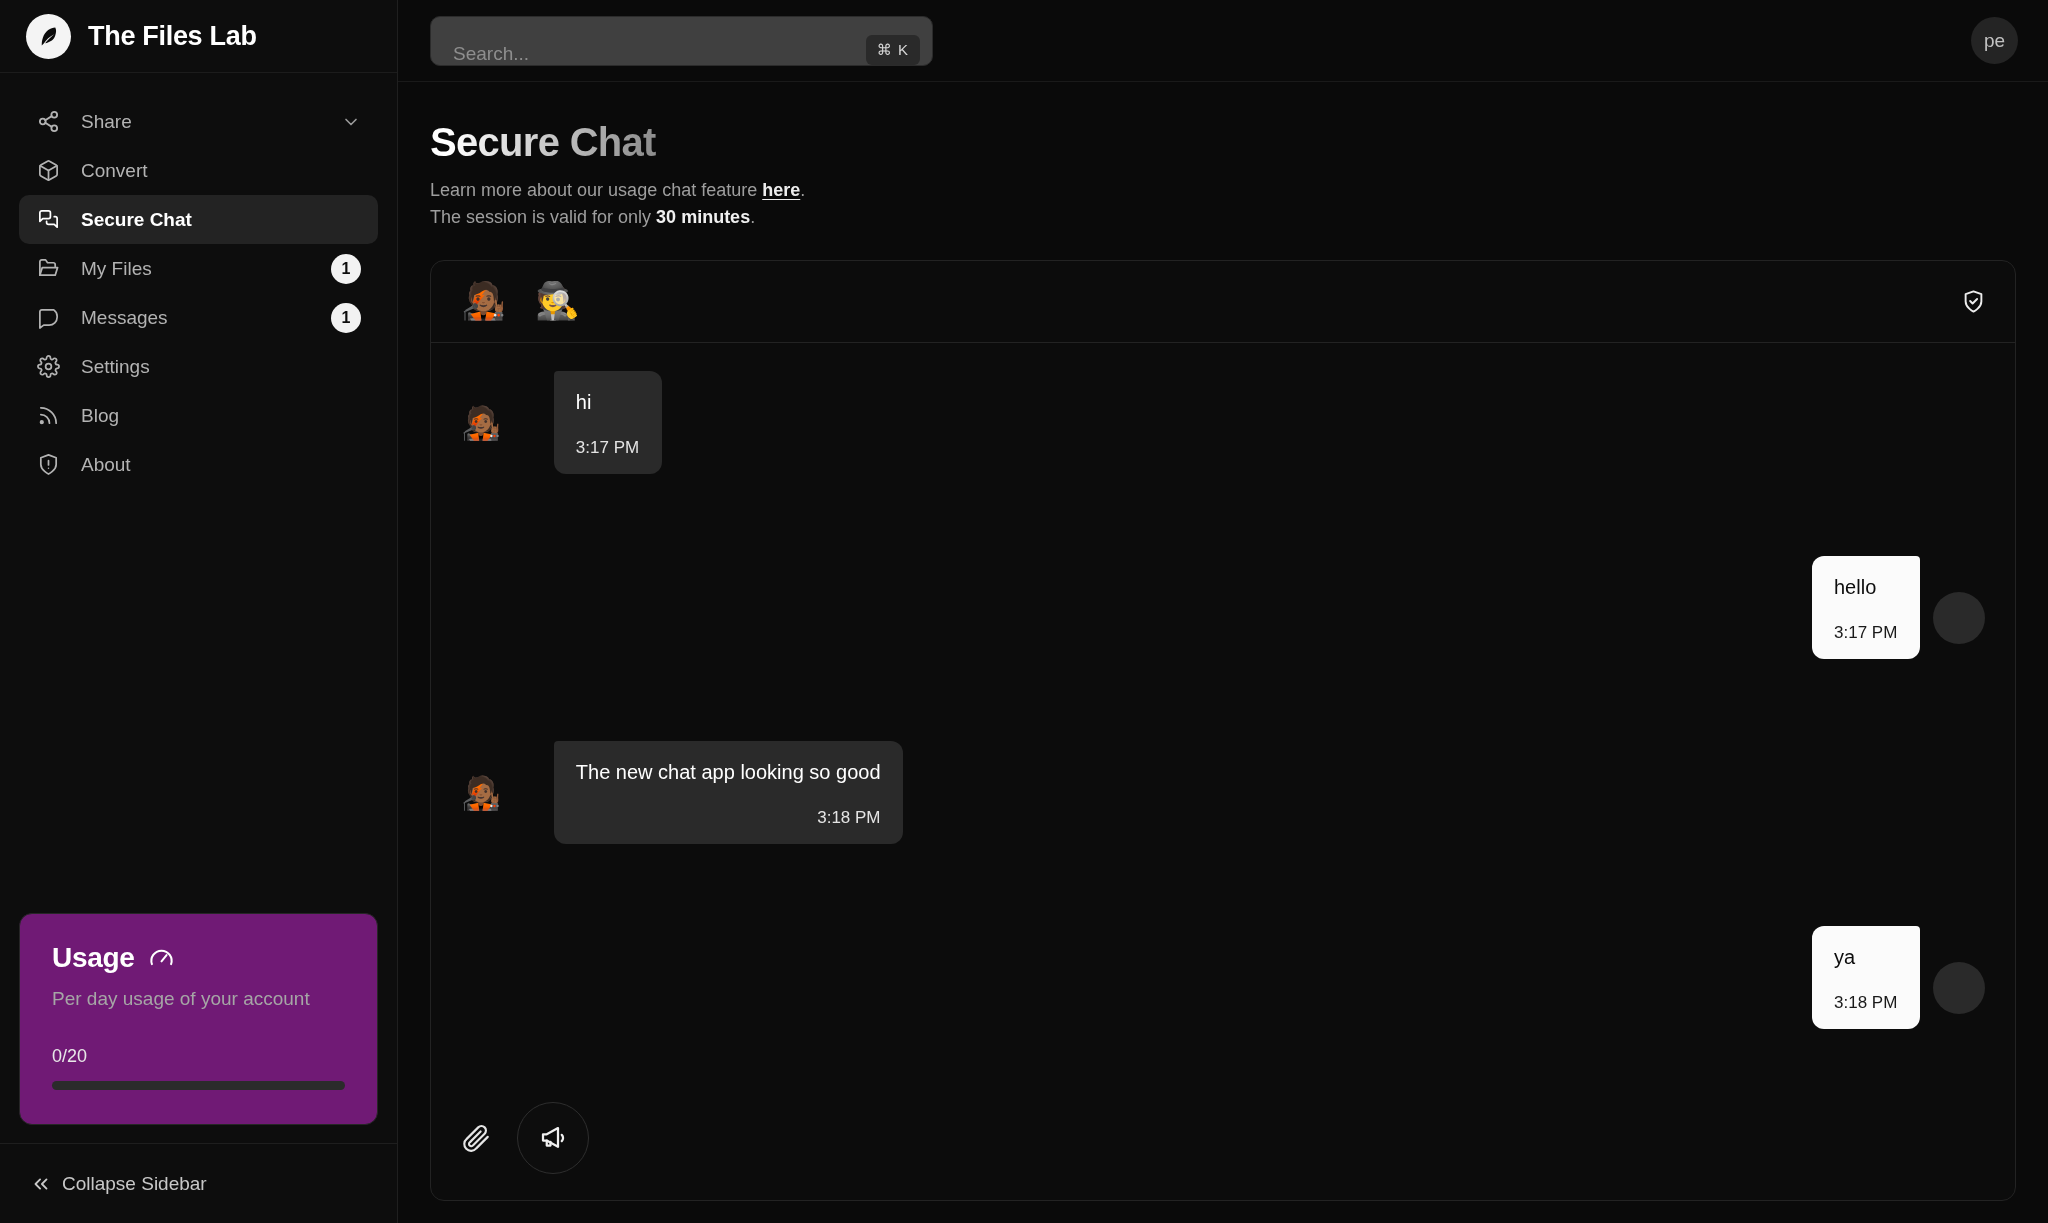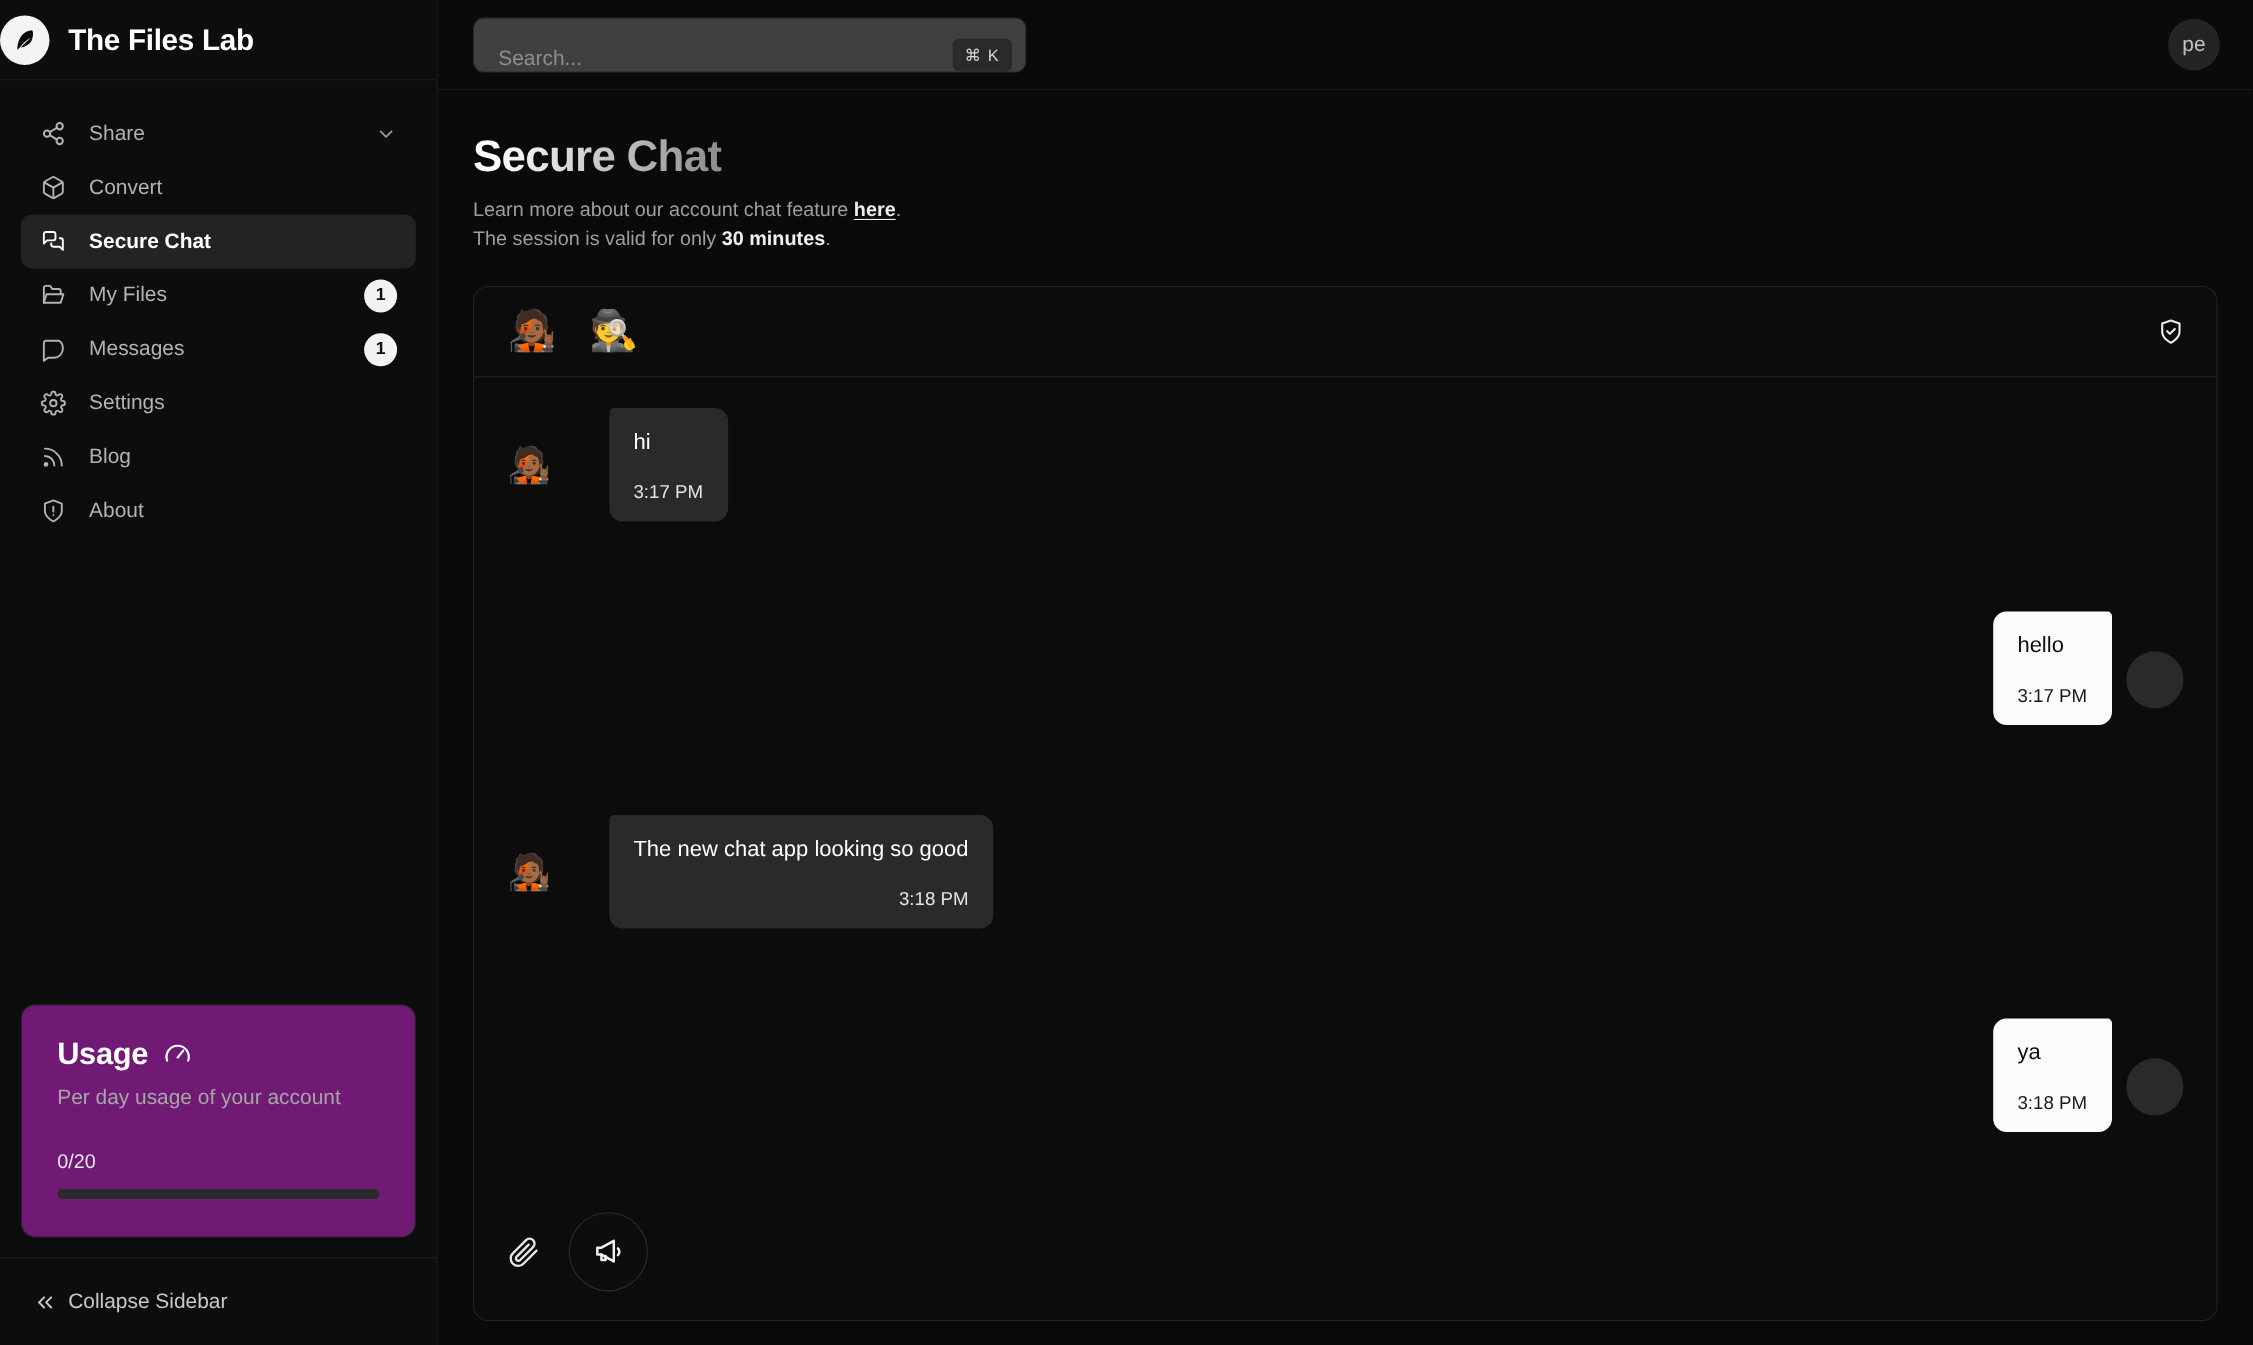--- a/index.html
+++ b/index.html
@@ -14,21 +14,21 @@
   
   .sidebar {
     width: 398px; height: 1223px;
     background: #0d0d0d;
     border-right: 1px solid #1f1f1f;
     display: flex; flex-direction: column;
     flex: 0 0 398px;
   }
   .brand {
     height: 73px; display: flex; align-items: center;
-    gap: 17px; 
+    gap: 17px; padding-left: 26px;
     border-bottom: 1px solid #1c1c1c;
   }
   .brand-logo {
     width: 45px; height: 45px; border-radius: 50%;
     background: #f4f4f4; display: flex;
     align-items: center; justify-content: center;
     flex: 0 0 45px;
   }
   .brand-name { font-size: 27px; font-weight: 700; color: #fff; letter-spacing: -0.3px; }
 
@@ -322,21 +322,21 @@
     </header>
 
     <div class="content">
 
       <div>
         <span class="page-title">Secure Chat</span>
       </div>
 
       <div class="page-sub">
         <div>
-          <span>Learn more about our account chat feature </span><a href="#">here</a><span>.</span>
+          <span>Learn more about our usage chat feature </span><a href="#">here</a><span>.</span>
         </div>
         <div>
           <span>The session is valid for only </span><b>30 minutes</b><span>.</span>
         </div>
       </div>
 
       <section class="chat-panel">
 
         <div class="chat-head">
           <div class="head-avatars">

